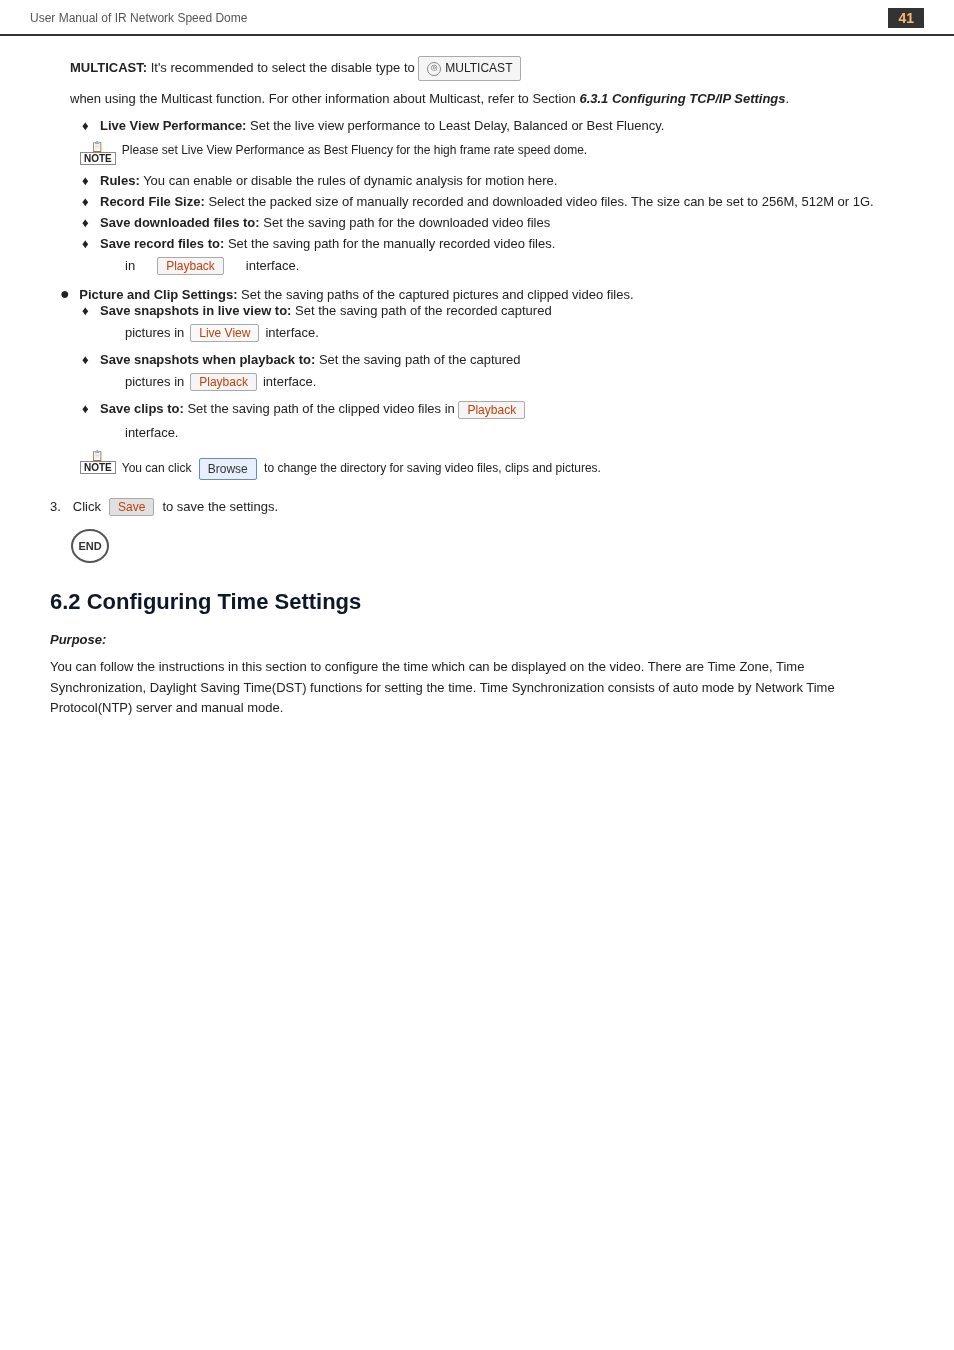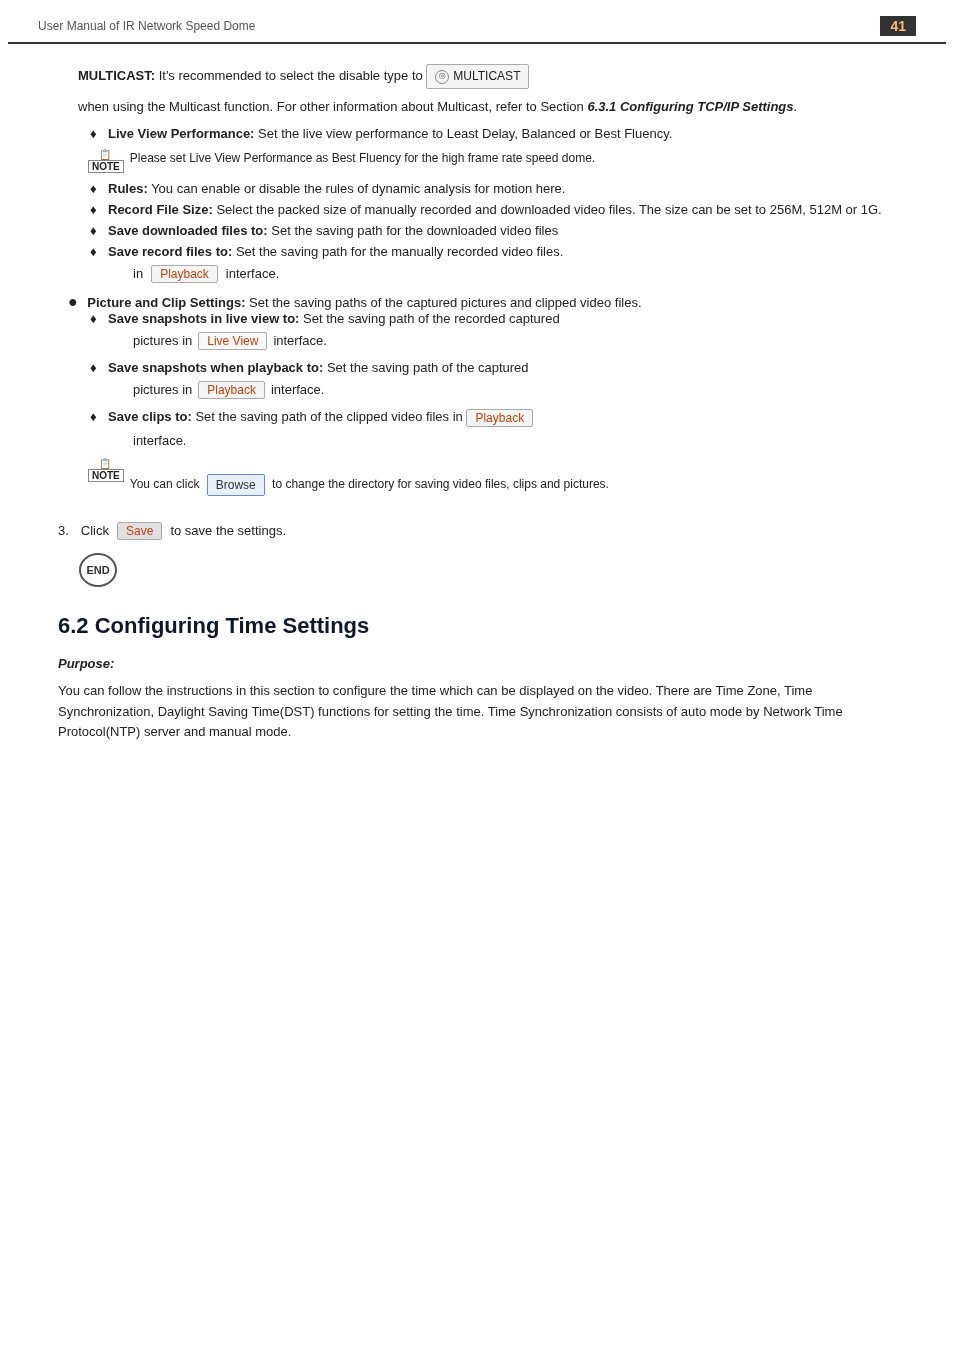--- a/index.html
+++ b/index.html
@@ -5,21 +5,21 @@
     * { box-sizing: border-box; margin: 0; padding: 0; }
     body {
       font-family: Arial, sans-serif;
       font-size: 13px;
       color: #222;
       background: #fff;
       width: 954px;
       min-height: 1350px;
     }
     .page-container {
-      padding: 8px;
+      padding: 0;
     }
     .header {
       display: flex;
       justify-content: space-between;
       align-items: center;
       border-bottom: 2px solid #333;
       padding: 8px 30px 6px 30px;
       margin-bottom: 10px;
     }
     .header-title {
@@ -188,21 +188,21 @@
     <div class="bullet-l2">
       <strong>Save downloaded files to:</strong>
       <span> Set the saving path for the downloaded video files</span>
     </div>
 
     <div class="bullet-l2">
       <strong>Save record files to:</strong>
       <span> Set the saving path for the manually recorded video files.</span>
     </div>
 
-    <div style="margin-left:75px; margin-bottom:10px; display:flex; align-items:center; gap:8px;">
+    <div style="margin-left:75px; margin-bottom:10px; display:flex; align-items:center; gap:22px;">
       <span>in</span>
       <span class="ui-button">Playback</span>
       <span>interface.</span>
     </div>
 
     <div style="margin-left:10px; margin-bottom:0;">
       <span style="font-size:16px; margin-right:6px;">●</span>
       <strong>Picture and Clip Settings:</strong>
       <span> Set the saving paths of the captured pictures and clipped video files.</span>
     </div>
@@ -238,21 +238,21 @@
       <span>interface.</span>
     </div>
 
     <div class="note-block">
       <div class="note-icon-wrapper">
         <span style="font-size:10px;color:#555;">📋</span>
         <span class="note-badge">NOTE</span>
       </div>
       <span class="note-text">
         <span>You can click</span>
-        <span class="ui-button ui-button-blue" style="margin:16px 4px;">Browse</span>
+        <span class="ui-button ui-button-blue" style="margin:8px 4px;">Browse</span>
         <span>to change the directory for saving video files, clips and pictures.</span>
       </span>
     </div>
 
     <div class="step-row">
       <span style="margin-right:4px;">3.</span>
       <span>Click</span>
       <span class="ui-button" style="background:#e0e0e0; border:1px solid #aaa;">Save</span>
       <span>to save the settings.</span>
     </div>

